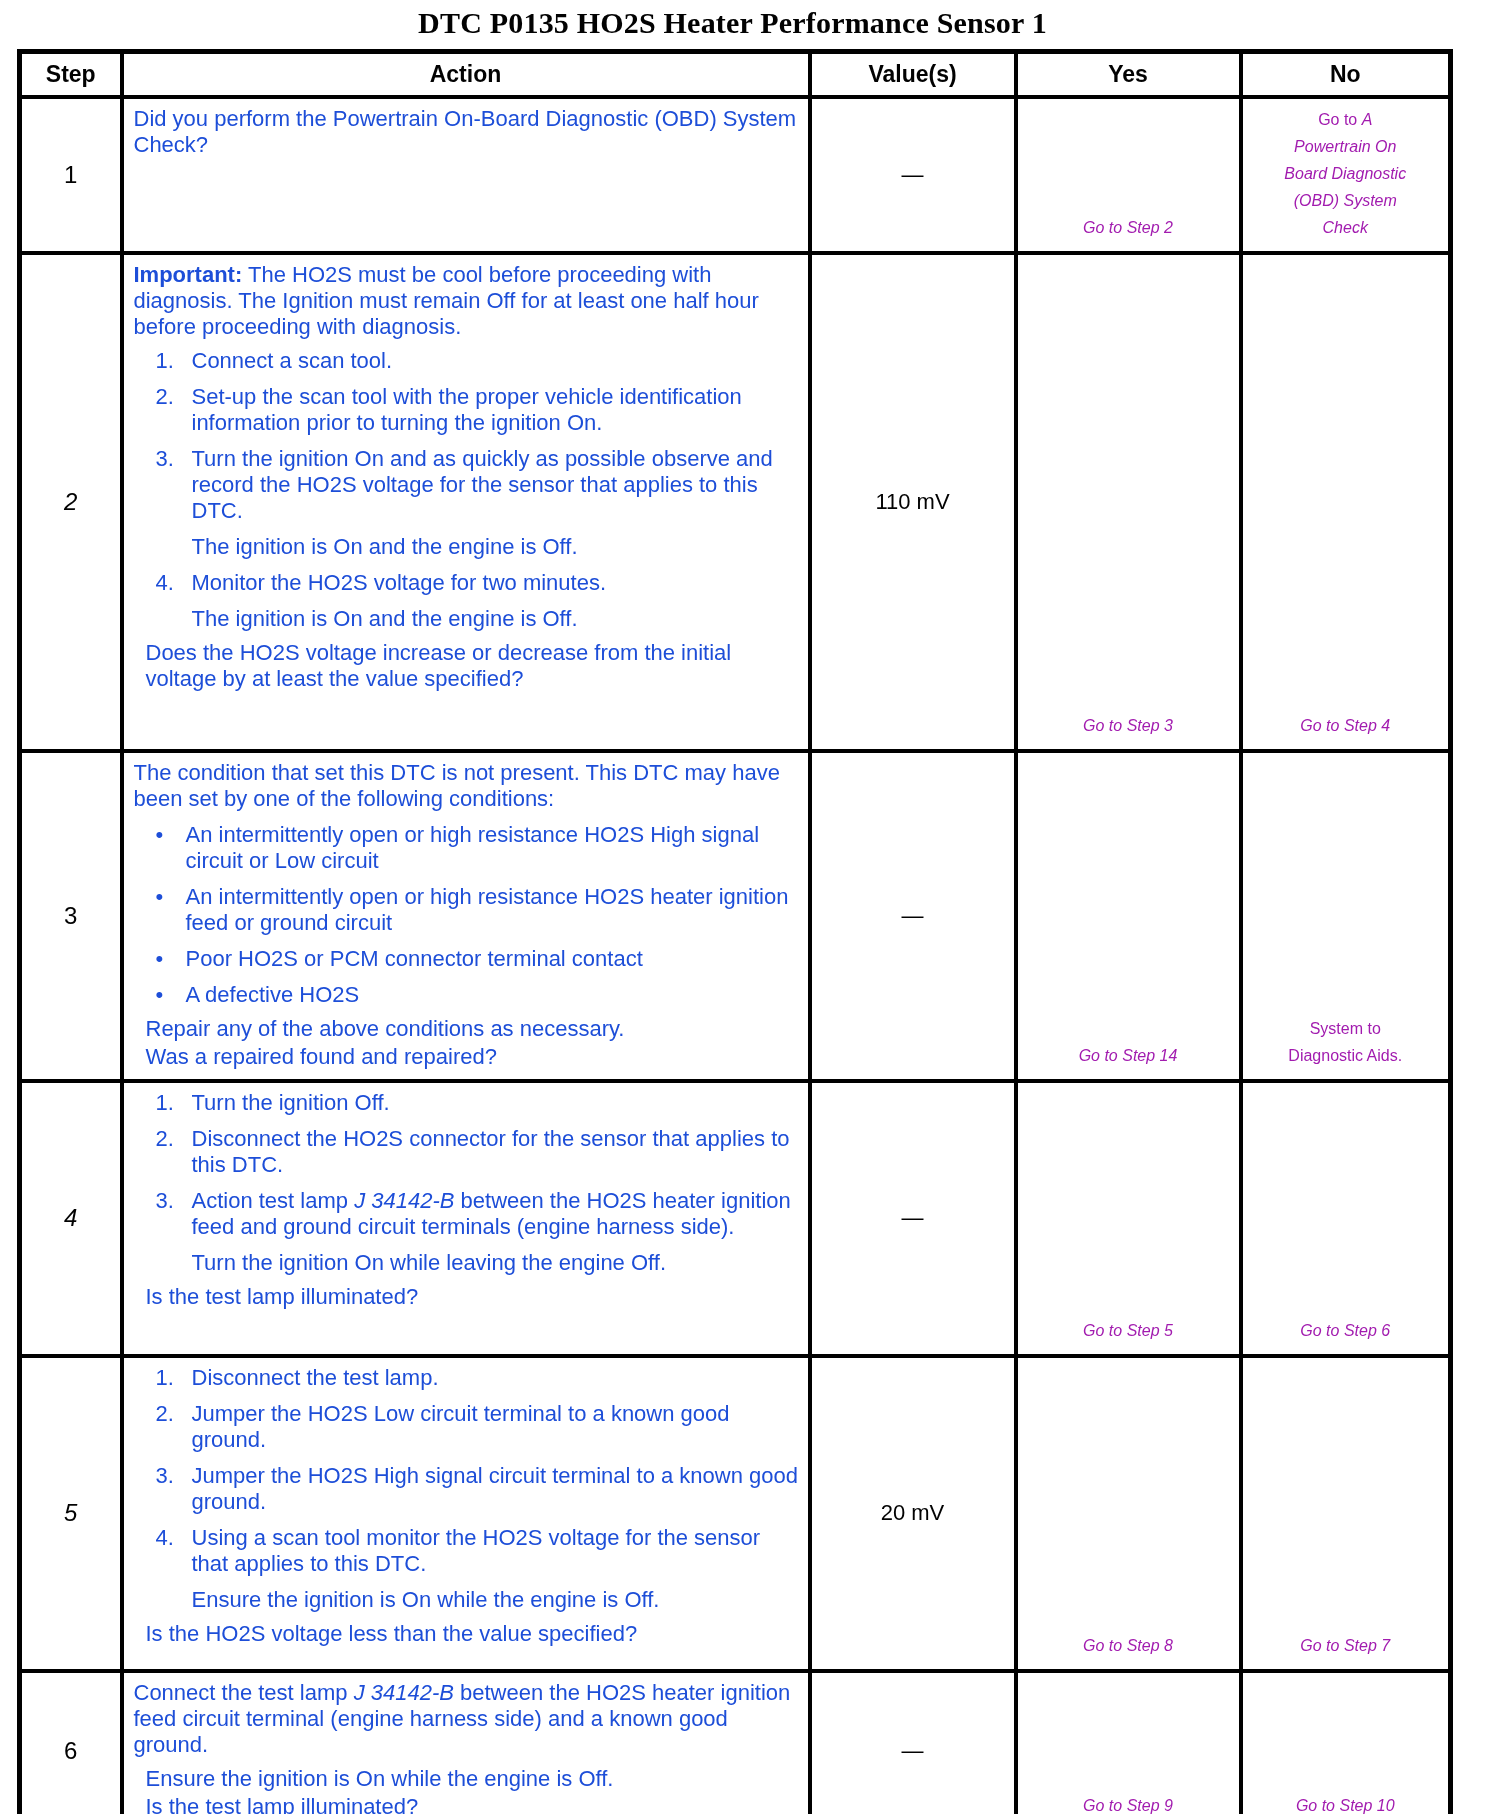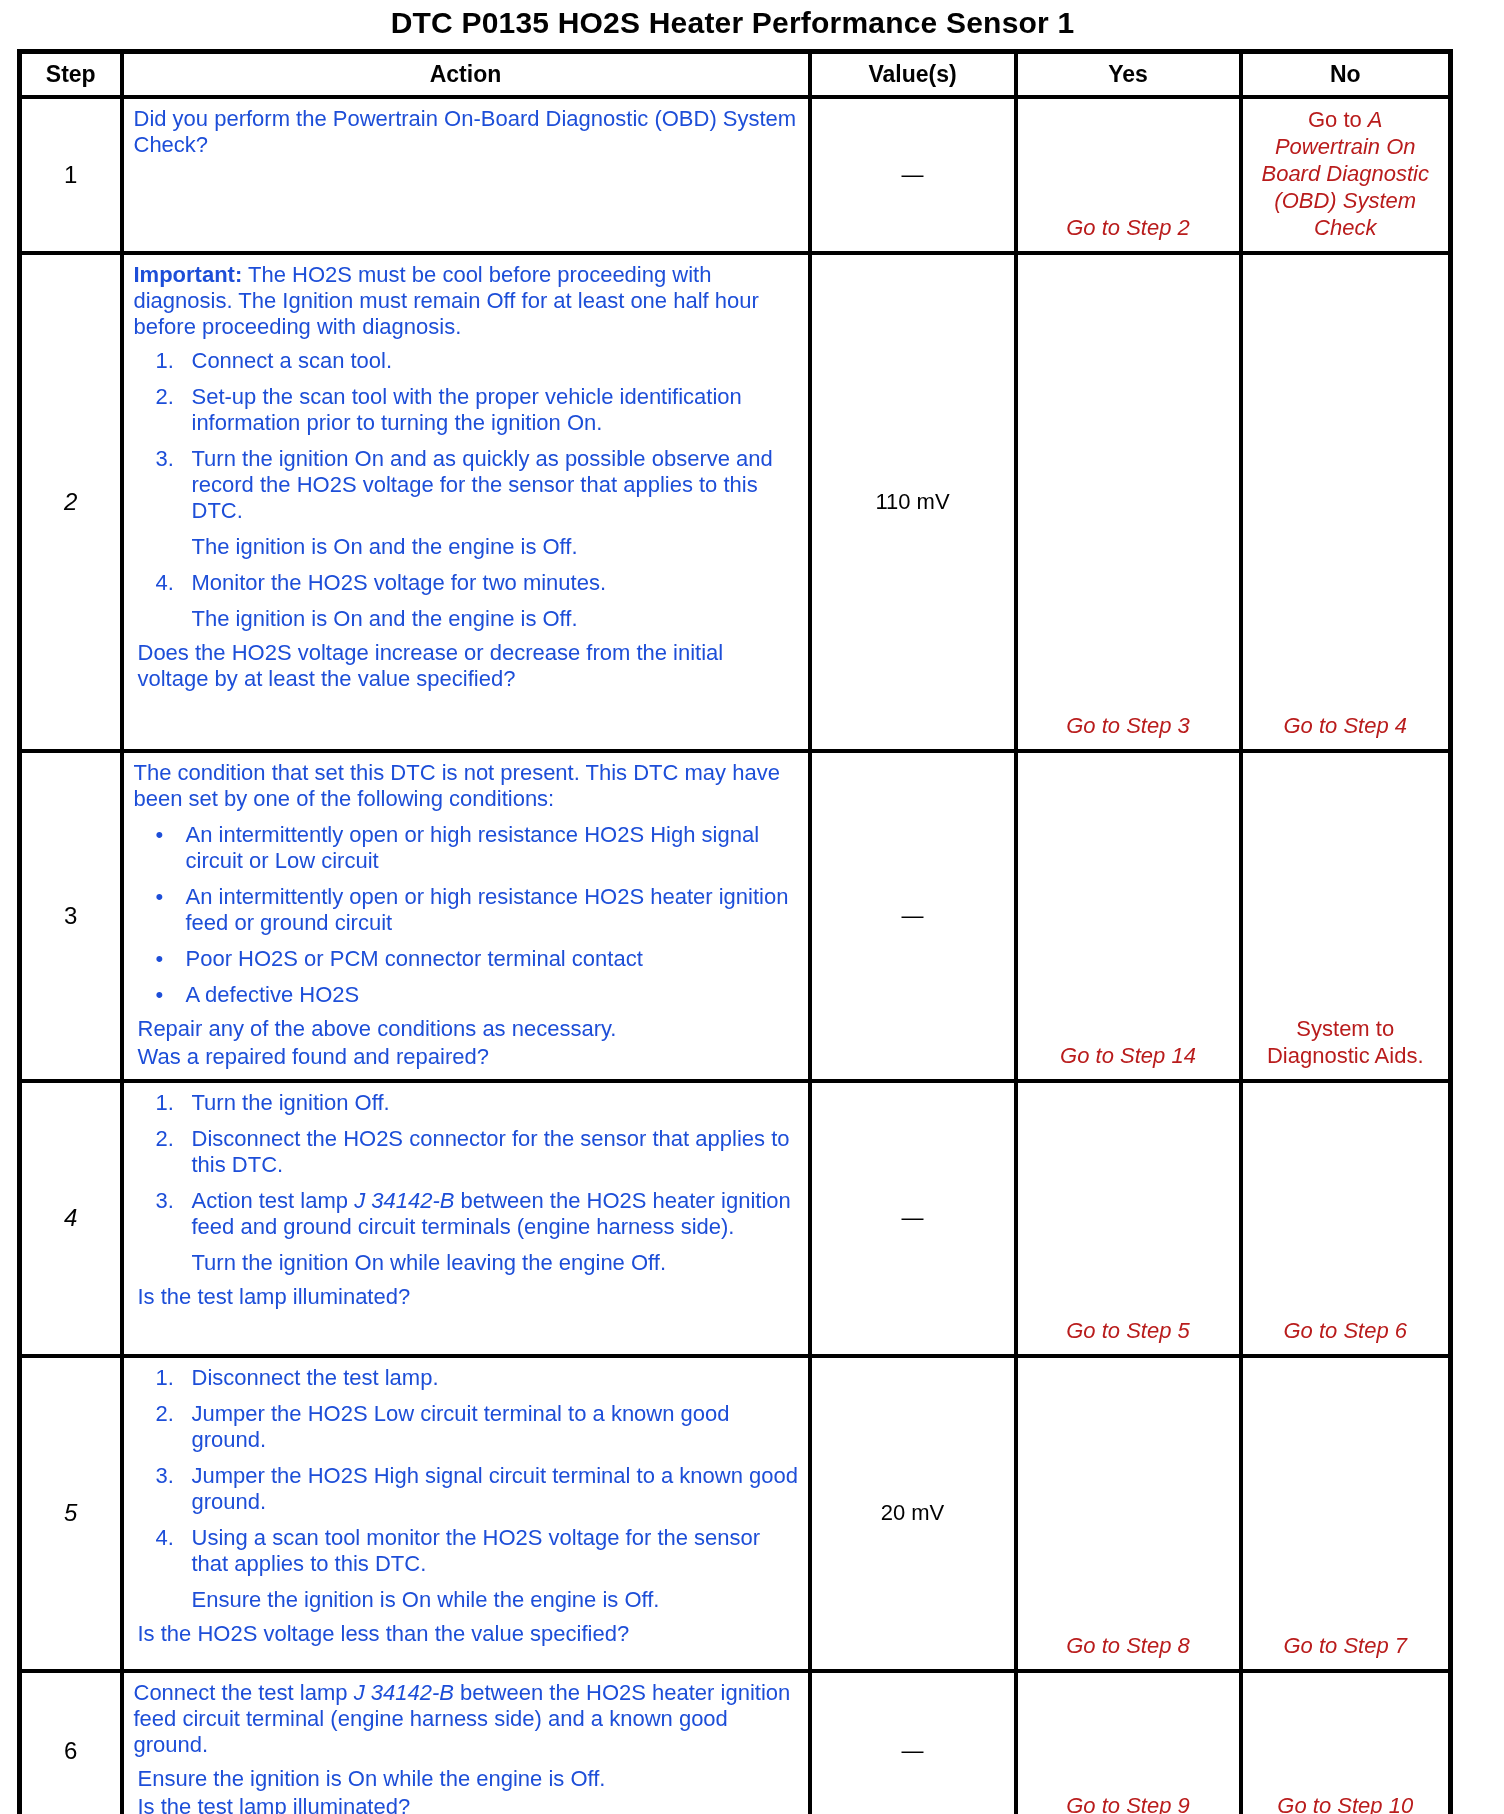--- a/index.html
+++ b/index.html
@@ -22,20 +22,21 @@
     background: #ffffff;
   }
   .doc-title {
     margin: 6px 0 0 17px;
     width: 1431px;
     text-align: center;
     font-size: 30px;
     font-weight: bold;
     letter-spacing: 0.2px;
     color: #020202;
+    font-family: Liberation Serif, serif;
   }
   table.diag {
     border-collapse: collapse;
     table-layout: fixed;
     margin: 9px 0 0 17px;
     width: 1431px;
     border: 5px solid #000;
   }
   col.c-step  { width: 102px; }
   col.c-action{ width: 688px; }
@@ -94,36 +95,36 @@
     flex: none;
     width: 36px;
   }
   .bullet-label {
     flex: none;
     width: 30px;
     text-align: left;
   }
   .num-text { flex: 1; }
   .blk.sub { margin-left: 58px; }
-  .blk.q { margin-left: 4px; }
+  .blk.q { margin-left: 12px; }
   .blk.push { margin-top: auto; padding-top: 8px; }
 
   td.value-cell {
     text-align: center;
     vertical-align: middle;
     font-size: 22px;
     color: #020202;
   }
   td.goto-cell {
     text-align: center;
     vertical-align: bottom;
     padding: 6px 8px 10px 8px;
-    font-size: 22px;
+    font-size: 16px;
     line-height: 27px;
-    color: #b91c1c;
+    color: #a21caf;
   }
   .i { font-style: italic; }
   .b { font-weight: bold; }
 </style>
 </head>
 <body>
 
 <div class="page">
   <div class="doc-title">DTC P0135 HO2S Heater Performance Sensor 1</div>
 

